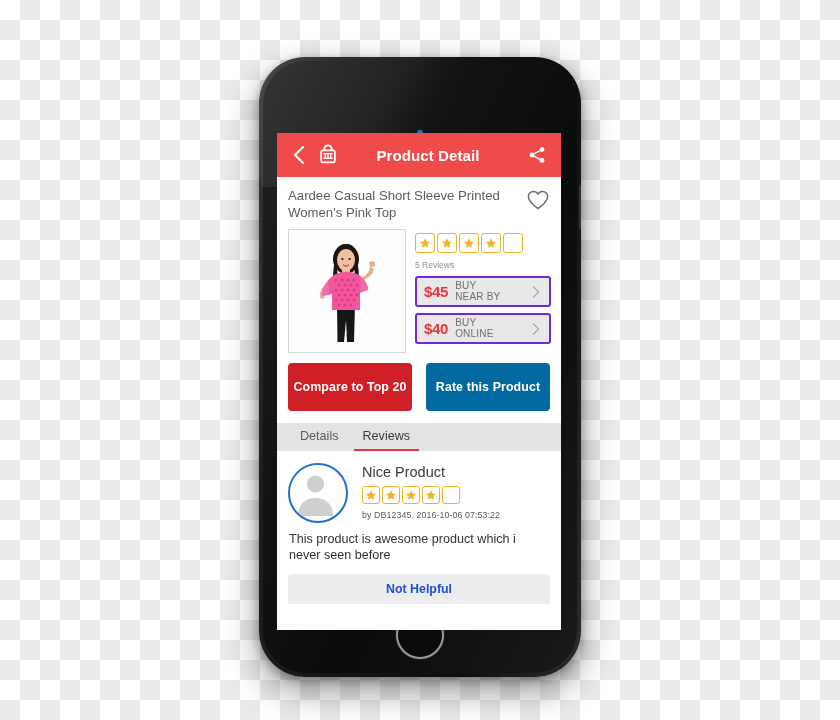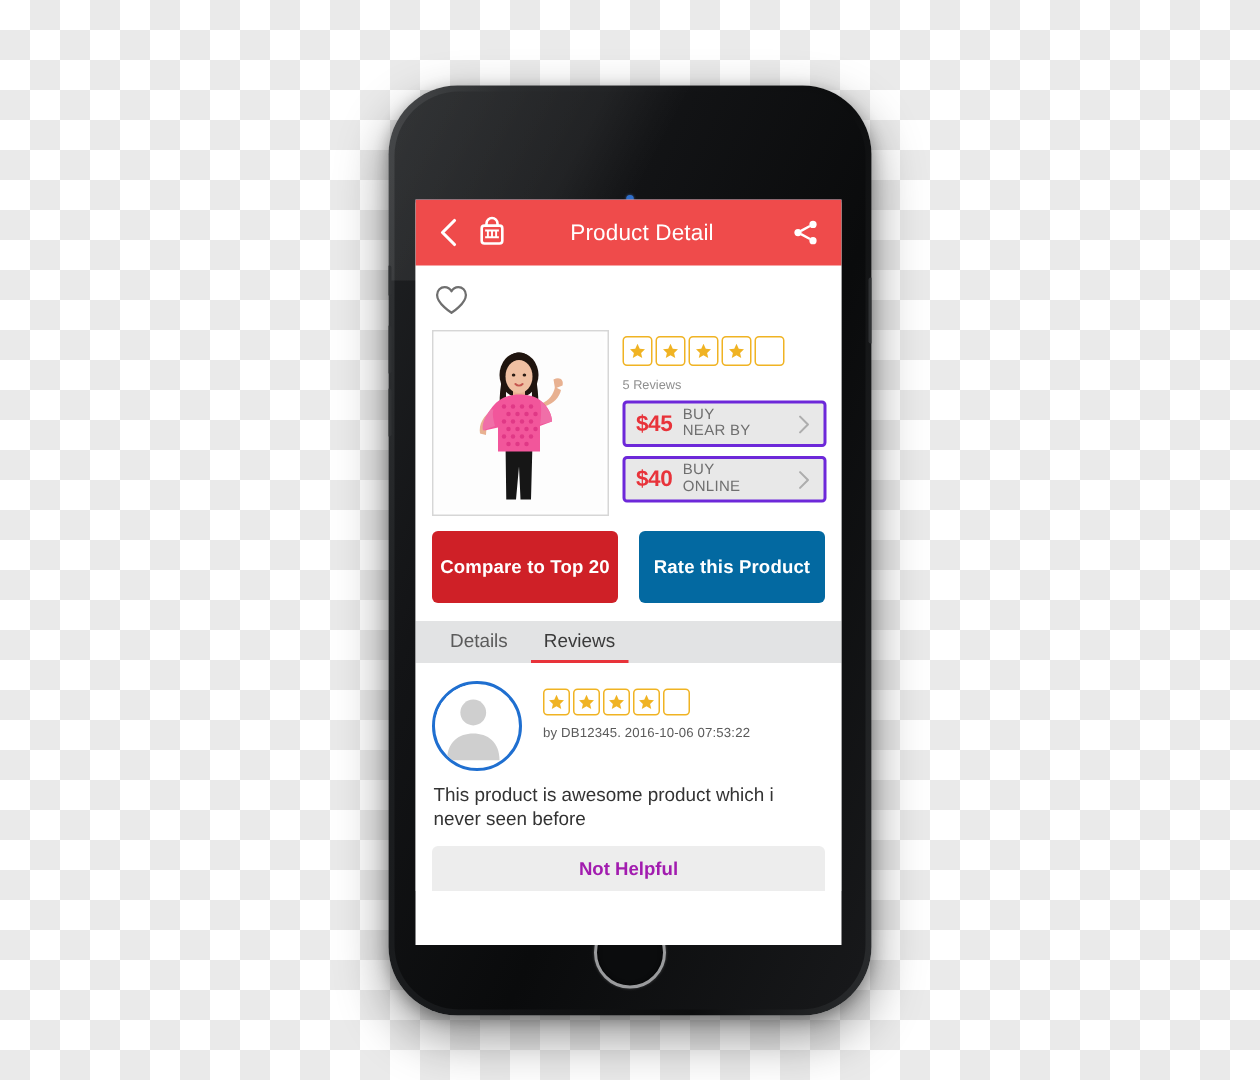--- a/index.html
+++ b/index.html
@@ -106,21 +106,21 @@
     width: 18px; height: 22px;
     display: flex; align-items: center; justify-content: center;
     margin-right: 8px;
   }
   .appbar-store { width: 26px; height: 26px; display:flex; align-items:center; justify-content:center; }
   .appbar-title {
     flex: 1;
     text-align: center;
     color: #ffffff;
     font-size: 15px;
-    font-weight: normal;
+    font-weight: bold;
     letter-spacing: 0.1px;
     margin-left: -10px;
   }
   .appbar-share { width: 24px; height: 24px; display:flex; align-items:center; justify-content:center; }
 
   
   .title-row {
     display: flex;
     align-items: flex-start;
     padding: 9px 10px 6px 11px;
@@ -283,21 +283,21 @@
   .helpful-btn {
     flex: 1;
     height: 30px;
     background: #ededed;
     border-radius: 4px 4px 0 0;
     display: flex; align-items: center; justify-content: center;
     font-size: 12.4px;
     font-weight: bold;
   }
   .helpful-yes { color: #e8333a; }
-  .helpful-no  { color: #a21caf; }
+  .helpful-no  { color: #1d4ed8; }
 </style>
 </head>
 <body>
 
 <div id="backdrop"></div>
 
 <div id="phone">
   <div id="phone-inner"></div>
   <div id="gloss"></div>
   <div id="front-camera"></div>
@@ -332,20 +332,21 @@
       <svg width="20" height="20" viewBox="0 0 24 24">
         <circle cx="18" cy="5.5" r="2.9" fill="#ffffff"></circle>
         <circle cx="6" cy="12" r="2.9" fill="#ffffff"></circle>
         <circle cx="18" cy="18.5" r="2.9" fill="#ffffff"></circle>
         <path d="M8.4 10.7 L15.6 6.8 M8.4 13.3 L15.6 17.2" stroke="#ffffff" stroke-width="1.9"></path>
       </svg>
     </div>
   </div>
 
   <div class="title-row">
+    <div class="product-title">Aardee Casual Short Sleeve Printed Women's Pink Top</div>
     <div class="fav-icon">
       <svg width="26" height="24" viewBox="0 0 26 24">
         <path d="M13 20.5 C13 20.5 3.4 14.4 3.4 8.6 C3.4 5.5 5.8 3.4 8.4 3.4 C10.5 3.4 12.2 4.7 13 6.2 C13.8 4.7 15.5 3.4 17.6 3.4 C20.2 3.4 22.6 5.5 22.6 8.6 C22.6 14.4 13 20.5 13 20.5 Z" fill="none" stroke="#6f6f6f" stroke-width="1.5" stroke-linejoin="round"></path>
       </svg>
     </div>
   </div>
 
   <div class="info-row">
     <div class="product-photo">
       <svg width="114" height="120" viewBox="0 0 114 120">
@@ -464,20 +465,21 @@
   <div class="review">
     <div class="review-head">
       <div class="avatar">
         <svg width="51" height="51" viewBox="0 0 51 51">
           <circle cx="25.5" cy="25.5" r="25.5" fill="#ffffff"></circle>
           <circle cx="25.5" cy="19" r="8.6" fill="#cfcfcf"></circle>
           <path d="M8 51 C8 38.5 16 33 25.5 33 C35 33 43 38.5 43 51 Z" fill="#cfcfcf"></path>
         </svg>
       </div>
       <div class="review-head-right">
+        <div class="review-title">Nice Product</div>
         <div class="stars" id="review-stars">
             <div class="star-box sm">
               <svg width="12" height="12" viewBox="0 0 24 24">
                 <path d="M12 2.4 L15 9 L22 9.8 L16.8 14.5 L18.3 21.4 L12 17.8 L5.7 21.4 L7.2 14.5 L2 9.8 L9 9 Z" fill="#f0b323"></path>
               </svg>
             </div>
             <div class="star-box sm">
               <svg width="12" height="12" viewBox="0 0 24 24">
                 <path d="M12 2.4 L15 9 L22 9.8 L16.8 14.5 L18.3 21.4 L12 17.8 L5.7 21.4 L7.2 14.5 L2 9.8 L9 9 Z" fill="#f0b323"></path>
               </svg>

